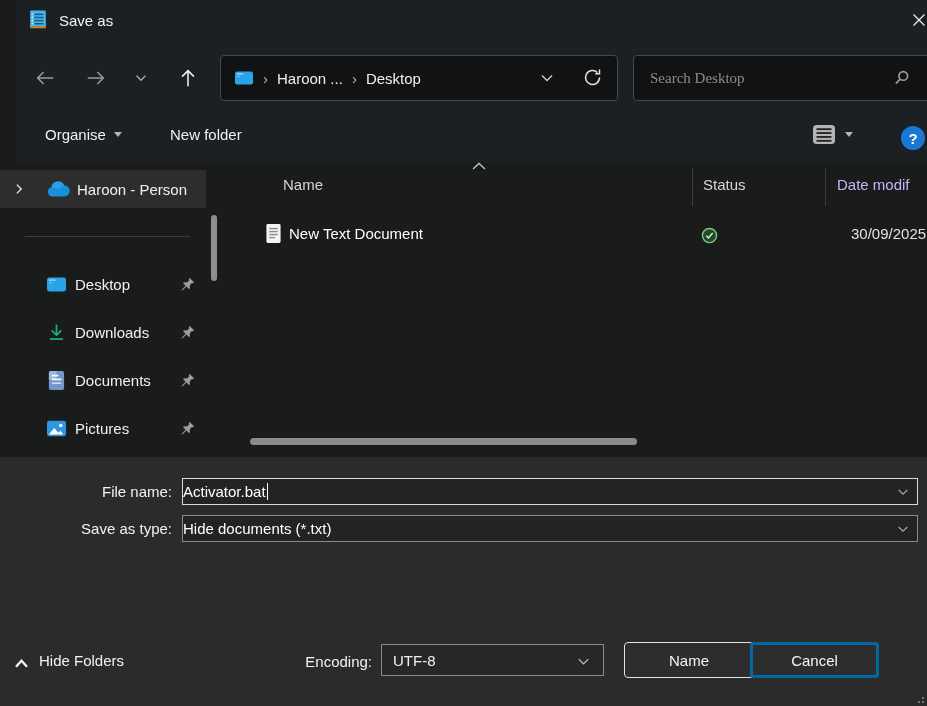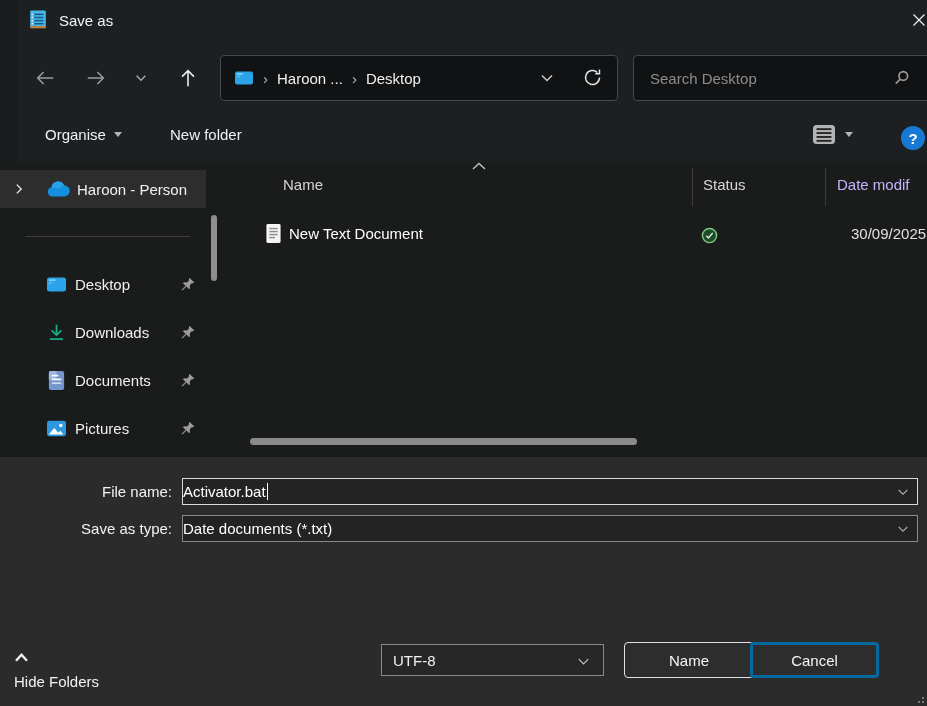--- a/index.html
+++ b/index.html
@@ -21,21 +21,21 @@
   .navbtn { position:absolute; top:62px; width:32px; height:32px; display:flex; align-items:center; justify-content:center; cursor:pointer; }
   #addressbar { position:absolute; left:203px; top:55px; width:398px; height:46px;
     border:1px solid #46484a; border-radius:4px; background:#101214; display:flex; align-items:center; }
   .crumb-sep { color:#b9b9b9; font-size:15px; margin:0 9px; }
   .crumb { font-size:15px; color:#f0f0f0; white-space:nowrap; cursor:pointer; }
   #addr-chevron { position:absolute; right:62px; top:14px; cursor:pointer; }
   #refresh-btn { position:absolute; right:14px; top:11px; cursor:pointer; }
   #searchbox { position:absolute; left:616px; top:55px; width:302px; height:46px;
     border:1px solid #46484a; border-radius:4px; background:#101214; }
   #search-input { position:absolute; left:16px; top:0; width:230px; height:44px;
-    background:transparent; border:none; outline:none; color:#fca5a5; font-size:15px; font-family:Liberation Sans, sans-serif; }
+    background:transparent; border:none; outline:none; color:#fca5a5; font-size:15px; font-family:Liberation Serif, serif; }
   #search-input::placeholder { color:#8d8d8d; }
   #search-icon { position:absolute; right:22px; top:12px; }
 
   
   #organise-btn { position:absolute; left:28px; top:126px; font-size:15px; color:#f0f0f0; cursor:pointer; display:flex; align-items:center; gap:8px;}
   #newfolder-btn { position:absolute; left:153px; top:126px; font-size:15px; color:#f0f0f0; cursor:pointer; }
   .tri-down { width:0; height:0; border-left:4px solid transparent; border-right:4px solid transparent; border-top:5px solid #b5b5b5; display:inline-block; }
   #view-btn { position:absolute; left:795px; top:124px; display:flex; align-items:center; gap:9px; cursor:pointer; }
   #help-btn { position:absolute; left:884px; top:126px; width:24px; height:24px; border-radius:50%;
     background:#1879d4; color:#fff; font-size:15px; font-weight:bold; display:flex; align-items:center; justify-content:center; cursor:pointer; }
@@ -66,22 +66,22 @@
   
   #panel { position:absolute; top:457px; left:0; width:927px; height:249px; background:#2b2b2b; }
   .fieldlabel { position:absolute; width:172px; text-align:right; font-size:15px; color:#f2f2f2; }
   .fieldbox { position:absolute; left:182px; width:736px; height:27px; background:#232323;
     display:flex; align-items:center; padding-left:0; font-size:15px; color:#fff; cursor:text; }
   #filename-box { top:21px; border:1px solid #d9d9d9; }
   #savetype-box { top:58px; border:1px solid #8a8a8a; cursor:pointer; }
   .caret { display:inline-block; width:1px; height:17px; background:#fff; margin-left:1px; vertical-align:middle; }
   .box-chevron { position:absolute; right:7px; top:6px; }
 
-  #hidefolders-btn { position:absolute; left:14px; top:195px; display:flex; align-items:flex-start; gap:10px; cursor:pointer;
-    font-size:15px; color:#f2f2f2;flex-direction:column; }
+  #hidefolders-btn { position:absolute; left:14px; top:195px; display:flex; align-items:flex-end; gap:10px; cursor:pointer;
+    font-size:15px; color:#f2f2f2; }
   #encoding-label { position:absolute; left:200px; top:196px; width:172px; text-align:right; font-size:15px; color:#f2f2f2; }
   #encoding-box { position:absolute; left:381px; top:187px; width:223px; height:32px; border:1px solid #8a8a8a;
     background:#272727; display:flex; align-items:center; padding-left:11px; font-size:15px; color:#f0f0f0; cursor:pointer; }
   #encoding-box .box-chevron { top:9px; right:12px; }
   .btn { position:absolute; top:185px; height:36px; background:#2d2d2d; border-radius:4px;
     display:flex; align-items:center; justify-content:center; font-size:15px; color:#f5f5f5; cursor:pointer; }
   #save-btn { left:624px; width:130px; border:1px solid #e2e2e2; }
   #cancel-btn { left:750px; width:129px; border:3px solid #0369a1; }
   #grip { position:absolute; right:3px; bottom:3px; width:10px; height:10px; }
   #grip i { position:absolute; width:2px; height:2px; background:#777; }
@@ -292,35 +292,36 @@
       <span class="caret"></span>
     <div class="box-chevron">
       <svg width="14" height="14" viewBox="0 0 16 16" fill="none" stroke="#ababab" stroke-width="1.4">
         <path d="M3 5.5l5 5 5-5"></path>
       </svg>
     </div>
   </div>
 
   <div class="fieldlabel" style="top:63px; left:0">Save as type:</div>
   <div class="fieldbox" id="savetype-box">
-    <span>Date documents (*.txt)</span>
+    <span>Hide documents (*.txt)</span>
     <div class="box-chevron">
       <svg width="14" height="14" viewBox="0 0 16 16" fill="none" stroke="#ababab" stroke-width="1.4">
         <path d="M3 5.5l5 5 5-5"></path>
       </svg>
     </div>
   </div>
 
   <div id="hidefolders-btn">
     <svg width="15" height="11" viewBox="0 0 16 12" fill="none" stroke="#f0f0f0" stroke-width="2.6">
       <path d="M2 9.5L8 3l6 6.5"></path>
     </svg>
     <span>Hide Folders</span>
   </div>
 
+  <div id="encoding-label">Encoding:</div>
   <div id="encoding-box">
     <span>UTF-8</span>
     <div class="box-chevron">
       <svg width="15" height="15" viewBox="0 0 16 16" fill="none" stroke="#c0c0c0" stroke-width="1.4">
         <path d="M3 5.5l5 5 5-5"></path>
       </svg>
     </div>
   </div>
 
   <div class="btn" id="save-btn">

